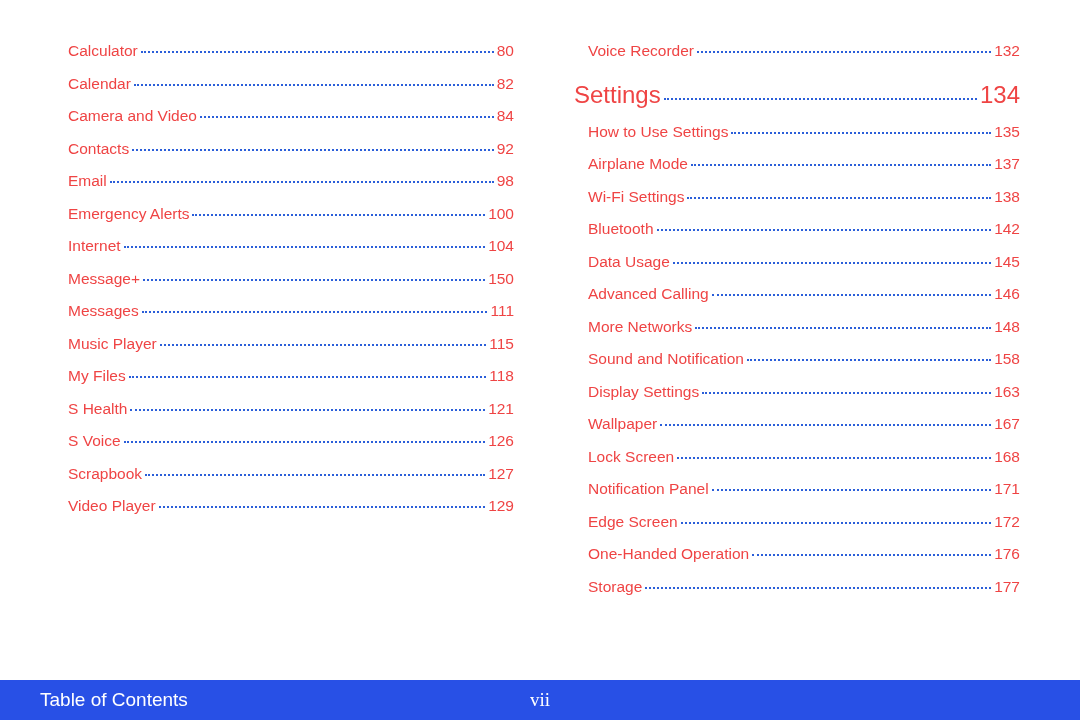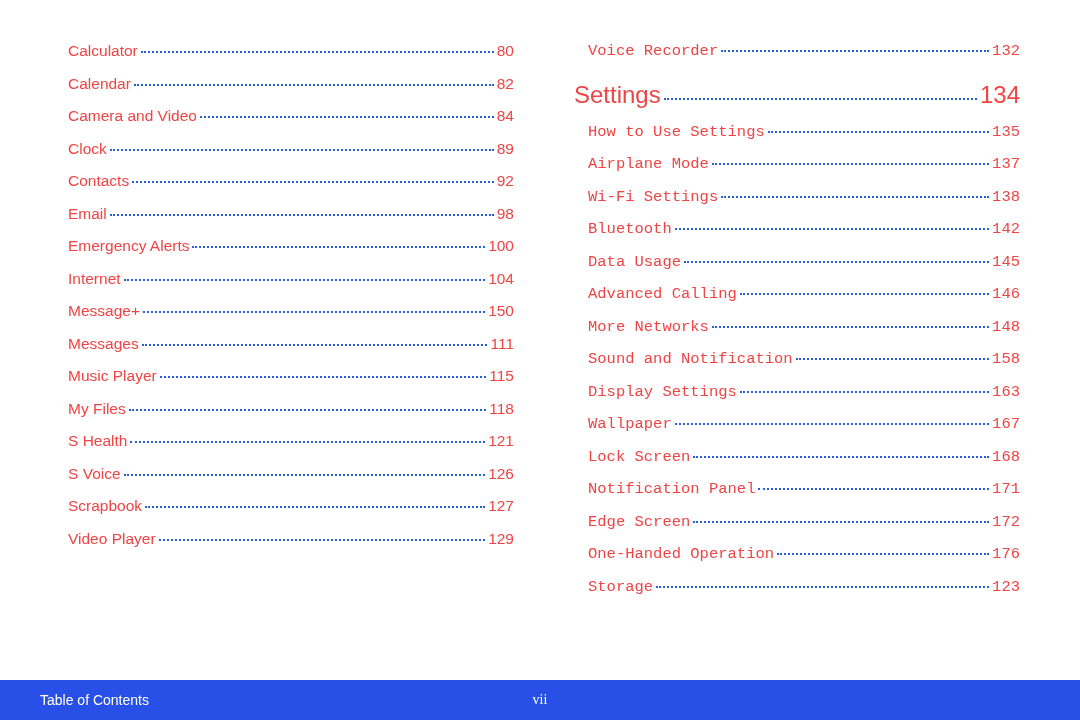--- a/index.html
+++ b/index.html
@@ -34,21 +34,20 @@
       margin-bottom: 14.5px;
       white-space: nowrap;
     }
     .toc-entry.heading {
       font-size: 24px;
       margin-top: 6px;
       margin-bottom: 14px;
     }
     .toc-entry.sub {
       padding-left: 14px;
-      font-family: Liberation Mono, monospace;
     }
     .toc-label {
       flex-shrink: 0;
     }
     .toc-dots {
       flex: 1;
       border-bottom: 2px dotted #2b5fd9;
       margin: 0 3px;
       position: relative;
       top: -3px;
@@ -60,21 +59,21 @@
     .footer {
       position: absolute;
       bottom: 0;
       left: 0;
       right: 0;
       height: 40px;
       background: #2850e6;
       color: #fff;
       display: flex;
       align-items: center;
-      font-size: 14px;
+      font-size: 19px;
       padding: 0 40px;
     }
     .footer-title {
       position: absolute;
       left: 40px;
     }
     .footer-page {
       position: absolute;
       left: 50%;
       transform: translateX(-50%);
@@ -95,25 +94,20 @@
         <span class="toc-label">Calendar</span>
         <span class="toc-dots"></span>
         <span class="toc-page">82</span>
       </div>
       <div class="toc-entry">
         <span class="toc-label">Camera and Video</span>
         <span class="toc-dots"></span>
         <span class="toc-page">84</span>
       </div>
       <div class="toc-entry">
-        <span class="toc-label">Clock</span>
-        <span class="toc-dots"></span>
-        <span class="toc-page">89</span>
-      </div>
-      <div class="toc-entry">
         <span class="toc-label">Contacts</span>
         <span class="toc-dots"></span>
         <span class="toc-page">92</span>
       </div>
       <div class="toc-entry">
         <span class="toc-label">Email</span>
         <span class="toc-dots"></span>
         <span class="toc-page">98</span>
       </div>
       <div class="toc-entry">
@@ -244,21 +238,21 @@
         <span class="toc-page">172</span>
       </div>
       <div class="toc-entry sub">
         <span class="toc-label">One-Handed Operation</span>
         <span class="toc-dots"></span>
         <span class="toc-page">176</span>
       </div>
       <div class="toc-entry sub">
         <span class="toc-label">Storage</span>
         <span class="toc-dots"></span>
-        <span class="toc-page">123</span>
+        <span class="toc-page">177</span>
       </div>
     </div>
 </div>
 
 <div class="footer">
   <span class="footer-title">Table of Contents</span>
   <span class="footer-page">vii</span>
 </div>
 
 </body></html>

